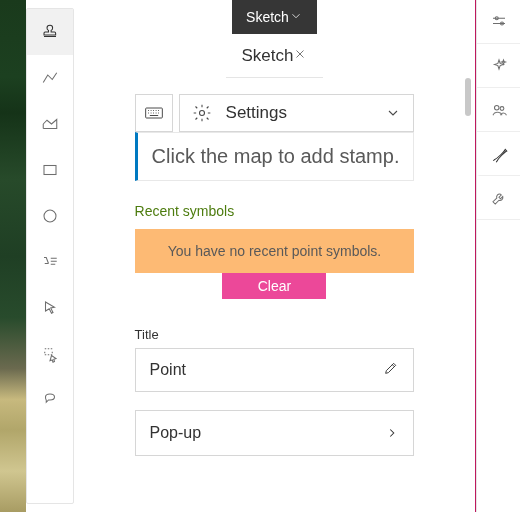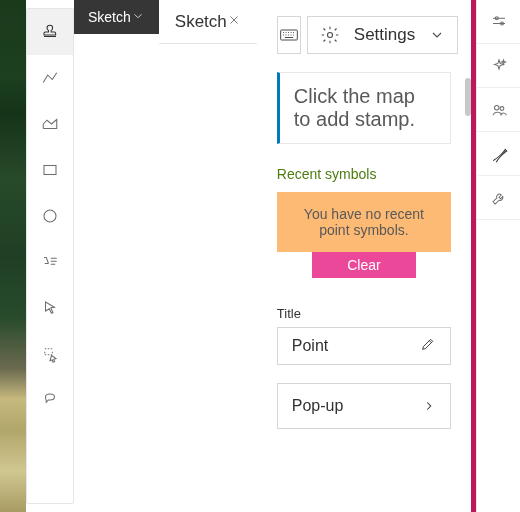--- a/index.html
+++ b/index.html
@@ -32,40 +32,40 @@
   }
   .tool-rail .tool {
     width:46px; height:46px;
     display:flex; align-items:center; justify-content:center;
     color:#6e6e6e; cursor:pointer;
   }
   .tool-rail .tool.active { background:#f1f1f1; color:#323232; }
   .tool svg { width:18px; height:18px; stroke:currentColor; fill:none; stroke-width:1.4; }
 
   
-  .sketch-col { flex:1; min-width:0; display:flex; flex-direction:row; border-right:5px solid #be185d;}
+  .sketch-col { flex:1; min-width:0; display:flex; flex-direction:column; border-right:1px solid #be185d;align-items:center;}
   .hdr-dark {
     height:34px; background:#363636; color:#fff;
     display:flex; align-items:center; padding:0 14px;
     font-size:14px;
   }
   .hdr-dark .spacer { flex:1; }
   .hdr-dark svg { width:14px; height:14px; stroke:#ddd; fill:none; stroke-width:1.6; }
 
   .hdr-sub {
     height:44px; display:flex; align-items:center;
     padding:0 16px; border-bottom:1px solid #e5e5e5;
     font-size:17px;
   }
   .hdr-sub .spacer { flex:1; }
   .hdr-sub svg { width:14px; height:14px; stroke:#6e6e6e; fill:none; stroke-width:1.6; }
 
   .content { padding:16px 20px; overflow:auto; flex:1; }
 
-  .row-settings { display:flex; gap:6px; margin-bottom:18px; }
+  .row-settings { display:flex; gap:6px; }
   .kb-btn {
     width:38px; height:38px; border:1px solid #d6d6d6;
     display:flex; align-items:center; justify-content:center;
     cursor:pointer;
   }
   .kb-btn svg { width:22px; height:20px; stroke:#4a4a4a; fill:none; stroke-width:1.2; }
   .settings-btn {
     flex:1; height:38px; border:1px solid #d6d6d6;
     display:flex; align-items:center; padding:0 12px; gap:14px;
     cursor:pointer;
@@ -89,21 +89,21 @@
   }
   .clear-btn {
     display:block; margin:0 auto 28px auto;
     width:104px; height:26px; line-height:26px;
     background:#ec4899; color:#fff; font-size:14px; text-align:center;
     cursor:pointer;
   }
 
   .field-label { font-size:13px; margin-bottom:6px; }
   .point-field {
-    border:1px solid #d6d6d6; height:38px;
+    border:1px solid #d6d6d6; height:44px;
     display:flex; align-items:center; padding:0 14px;
     font-size:16px; margin-bottom:18px;
   }
   .point-field .spacer { flex:1; }
   .point-field svg { width:16px; height:16px; stroke:#323232; fill:none; stroke-width:1.4; }
 
   .popup-row {
     border:1px solid #d6d6d6; height:46px;
     display:flex; align-items:center; padding:16px 14px;
     font-size:16px; cursor:pointer;

